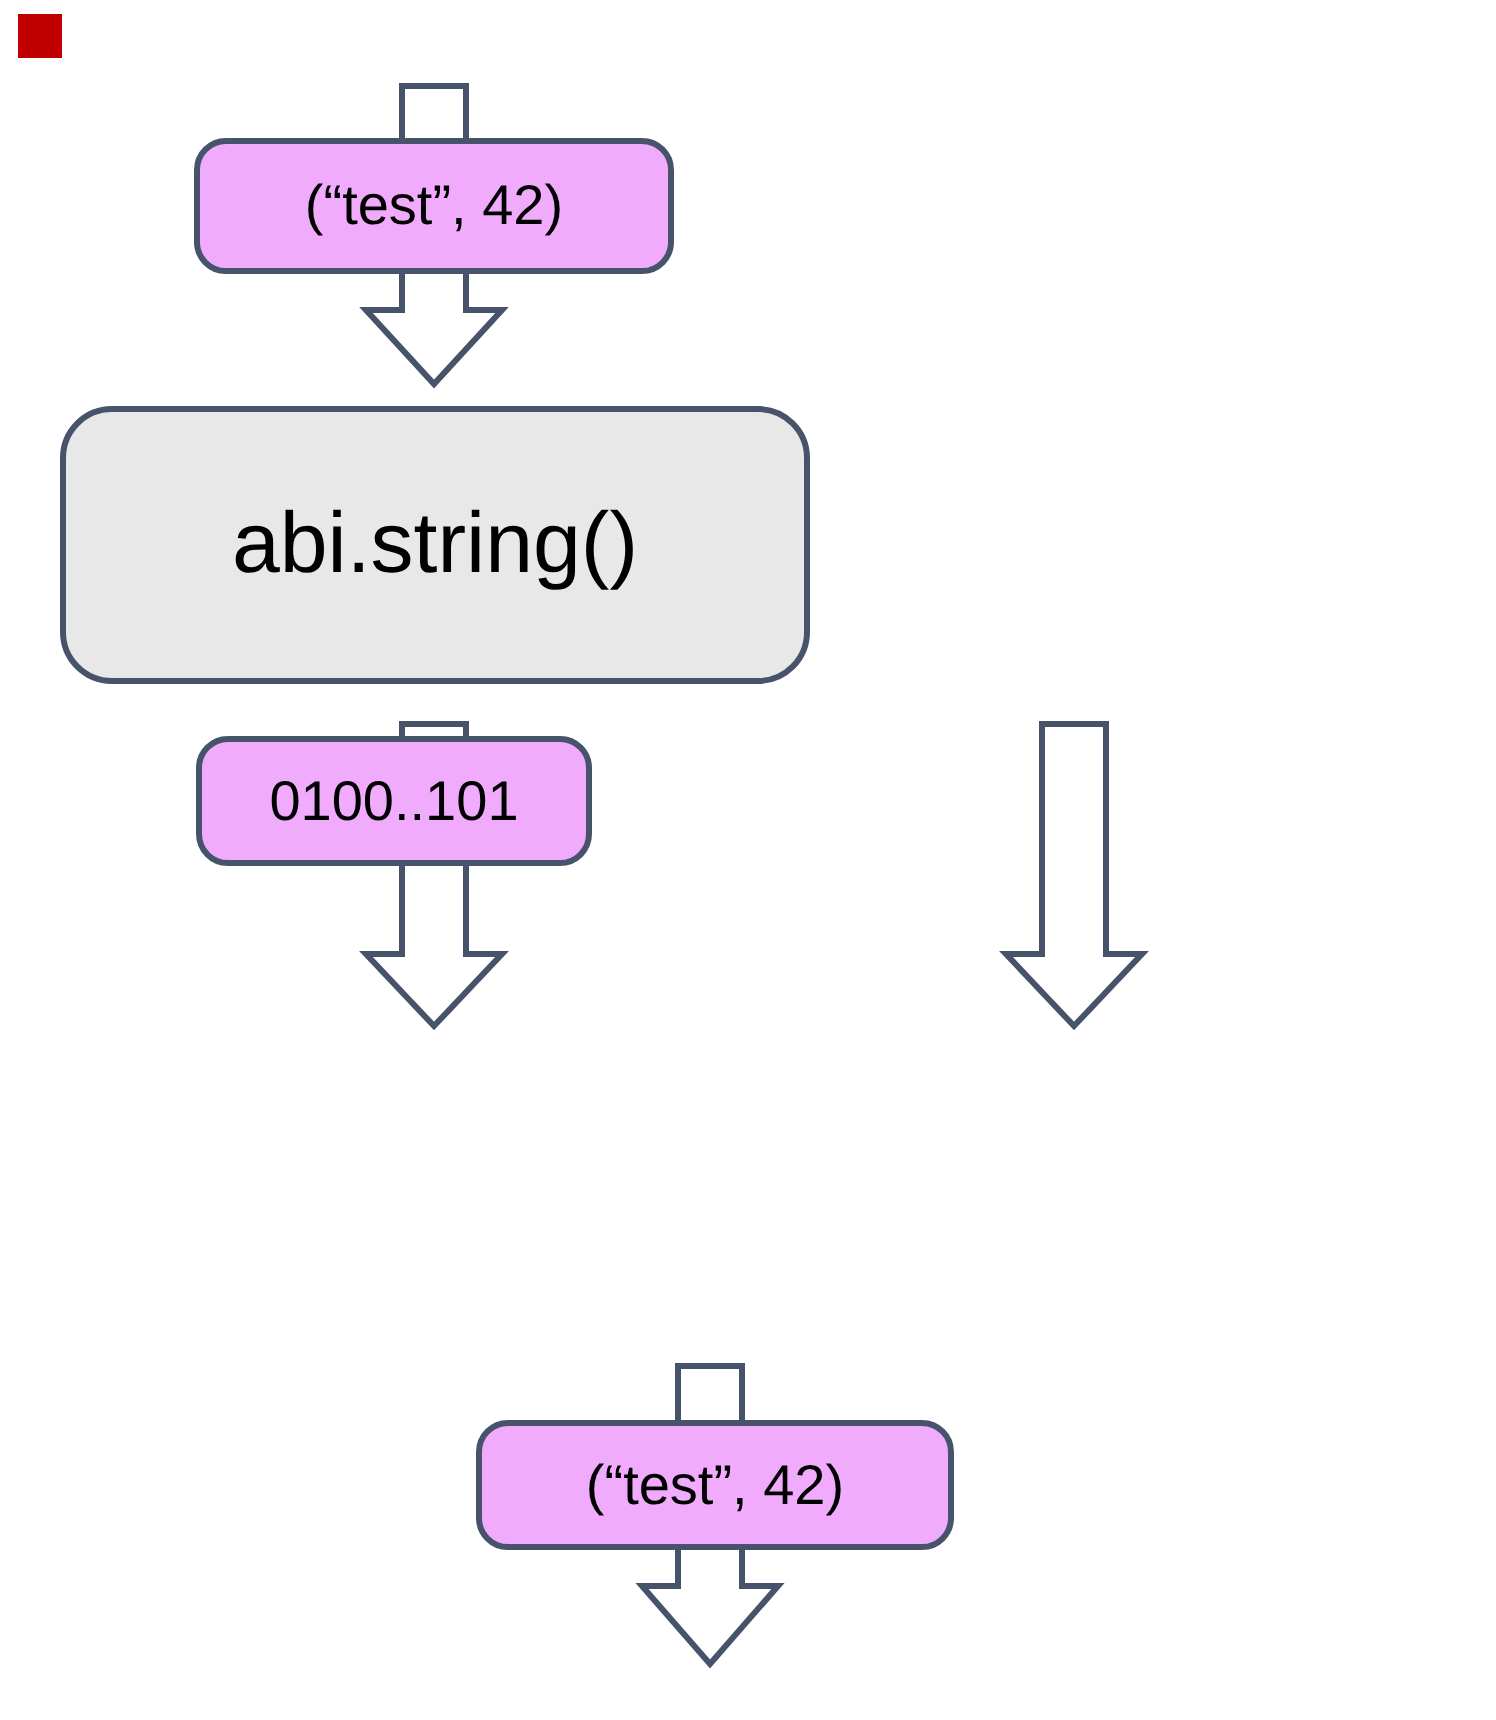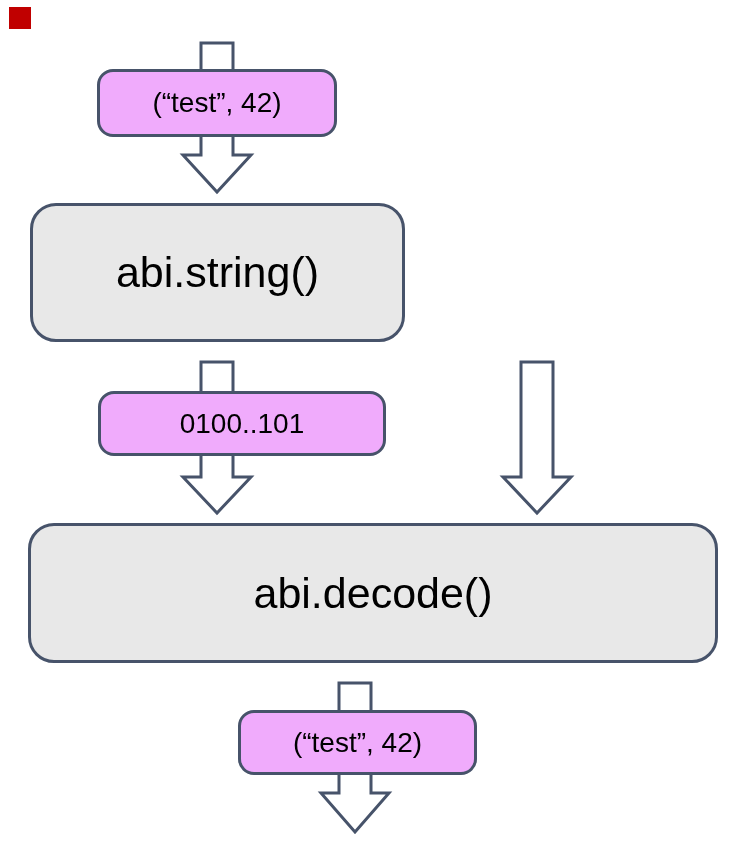--- a/index.html
+++ b/index.html
@@ -51,21 +51,21 @@
     border-radius: 16px;
     font-size: 28px;
   }
   .process-node {
     background: #e8e8e8;
     border-radius: 26px;
     font-size: 43px;
   }
   .n-input  { left: 97px;  top: 69px;  width: 240px; height: 68px; }
   .n-encode { left: 30px;  top: 203px; width: 375px; height: 139px; }
-  .n-bytes  { left: 98px;  top: 391px; width: 288px; height: 65px; }
+  .n-bytes  { left: 98px;  top: 368px; width: 198px; height: 65px; }
   .n-types  { left: 418px; top: 389px; width: 238px; height: 66px; }
   .n-decode { left: 28px;  top: 523px; width: 690px; height: 140px; }
   .n-output { left: 238px; top: 710px; width: 239px; height: 65px; }
 </style>
 </head>
 <body>
 
 <div class="canvas">
 
   <div class="red-marker"></div>
@@ -87,21 +87,18 @@
 
   <div class="node process-node n-encode">
     <span>abi.string()</span>
   </div>
 
   <div class="node label-node n-bytes">
     <span>0100..101</span>
   </div>
 
 
-  <div class="node process-node n-decode">
-    <span>abi.decode()</span>
-  </div>
 
   <div class="node label-node n-output">
     <span>(“test”, 42)</span>
   </div>
 
 </div>
 
 </body></html>

